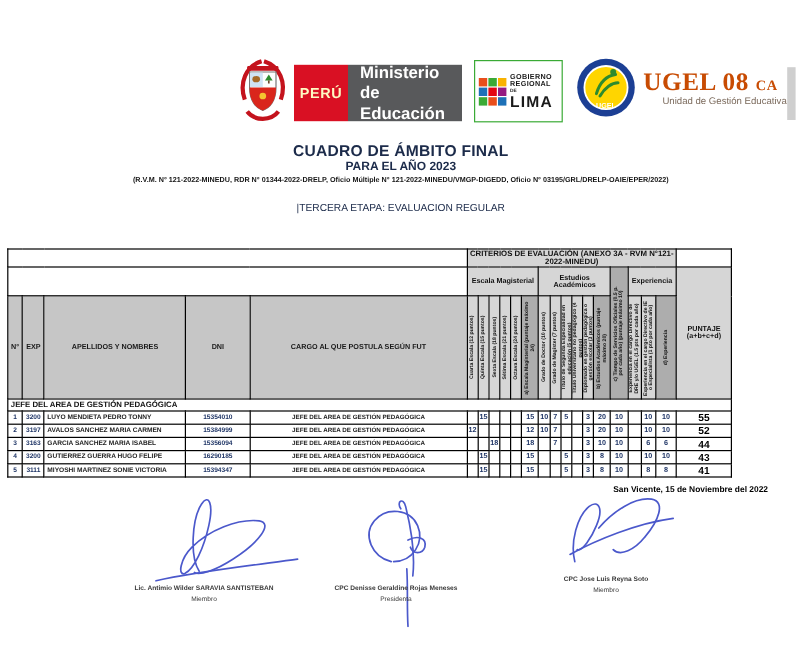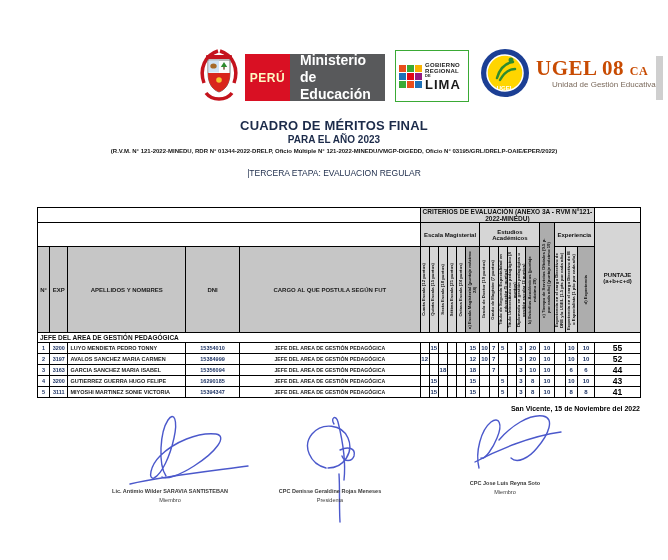--- a/index.html
+++ b/index.html
@@ -33,21 +33,21 @@
 
   
   .titles{position:absolute;left:0;top:118px;width:668px;text-align:center;color:#1c2b4a;}
   .t-main{font-size:13px;font-weight:bold;letter-spacing:.2px;}
   .t-line2{font-size:10px;font-weight:bold;margin-top:5px;}
   .t-line3{font-size:10px;font-weight:bold;margin-top:1px;}
   .t-line4{font-size:6px;font-weight:bold;color:#151515;margin-top:3px;}
   .t-line5{font-size:8.5px;font-weight:normal;margin-top:14px;}
 
   
-  table.merit{position:absolute;left:37px;top:207px;border-collapse:collapse;table-layout:fixed;
+  table.merit{position:absolute;left:6px;top:207px;border-collapse:collapse;table-layout:fixed;
       width:604px;}
   table.merit td,table.merit th{border:1px solid #000;padding:0;overflow:hidden;}
   td.blank{border:none;background:#fff;}
   td.crit{background:#d6d6d6;font-size:6.5px;font-weight:bold;text-align:center;height:11px;}
   td.grp{background:#d6d6d6;font-size:6px;font-weight:bold;text-align:center;vertical-align:middle;}
   tr.r-group{height:24px;}
   tr.r-rot{height:86px;}
   th.fx{background:#c6c6c6;font-size:6px;font-weight:bold;text-align:center;vertical-align:middle;
       color:#1a1a1a;}
   td.rot{background:#d6d6d6;vertical-align:middle;text-align:center;}
@@ -137,21 +137,21 @@
           <span>UGEL 08</span>
           <span class="ugel-suffix">CA</span>
         </div>
         <div class="ugel-sub">Unidad de Gestión Educativa</div>
       </div>
     </div>
     <div class="gray-sliver"></div>
   </div>
 
   <div class="titles">
-    <div class="t-main">CUADRO DE MÉRITOS FINAL</div>
+    <div class="t-main">CUADRO DE ÁMBITO FINAL</div>
     <div class="t-line3">PARA EL AÑO 2023</div>
     <div class="t-line4">(R.V.M. N° 121-2022-MINEDU, RDR N° 01344-2022-DRELP, Oficio Múltiple N° 121-2022-MINEDU/VMGP-DIGEDD, Oficio N° 03195/GRL/DRELP-OAIE/EPER/2022)</div>
     <div class="t-line5">|TERCERA ETAPA: EVALUACION REGULAR</div>
   </div>
 
   <table class="merit">
     <colgroup>
       <col style="width:12px">
         <col style="width:18px">
         <col style="width:116px">

